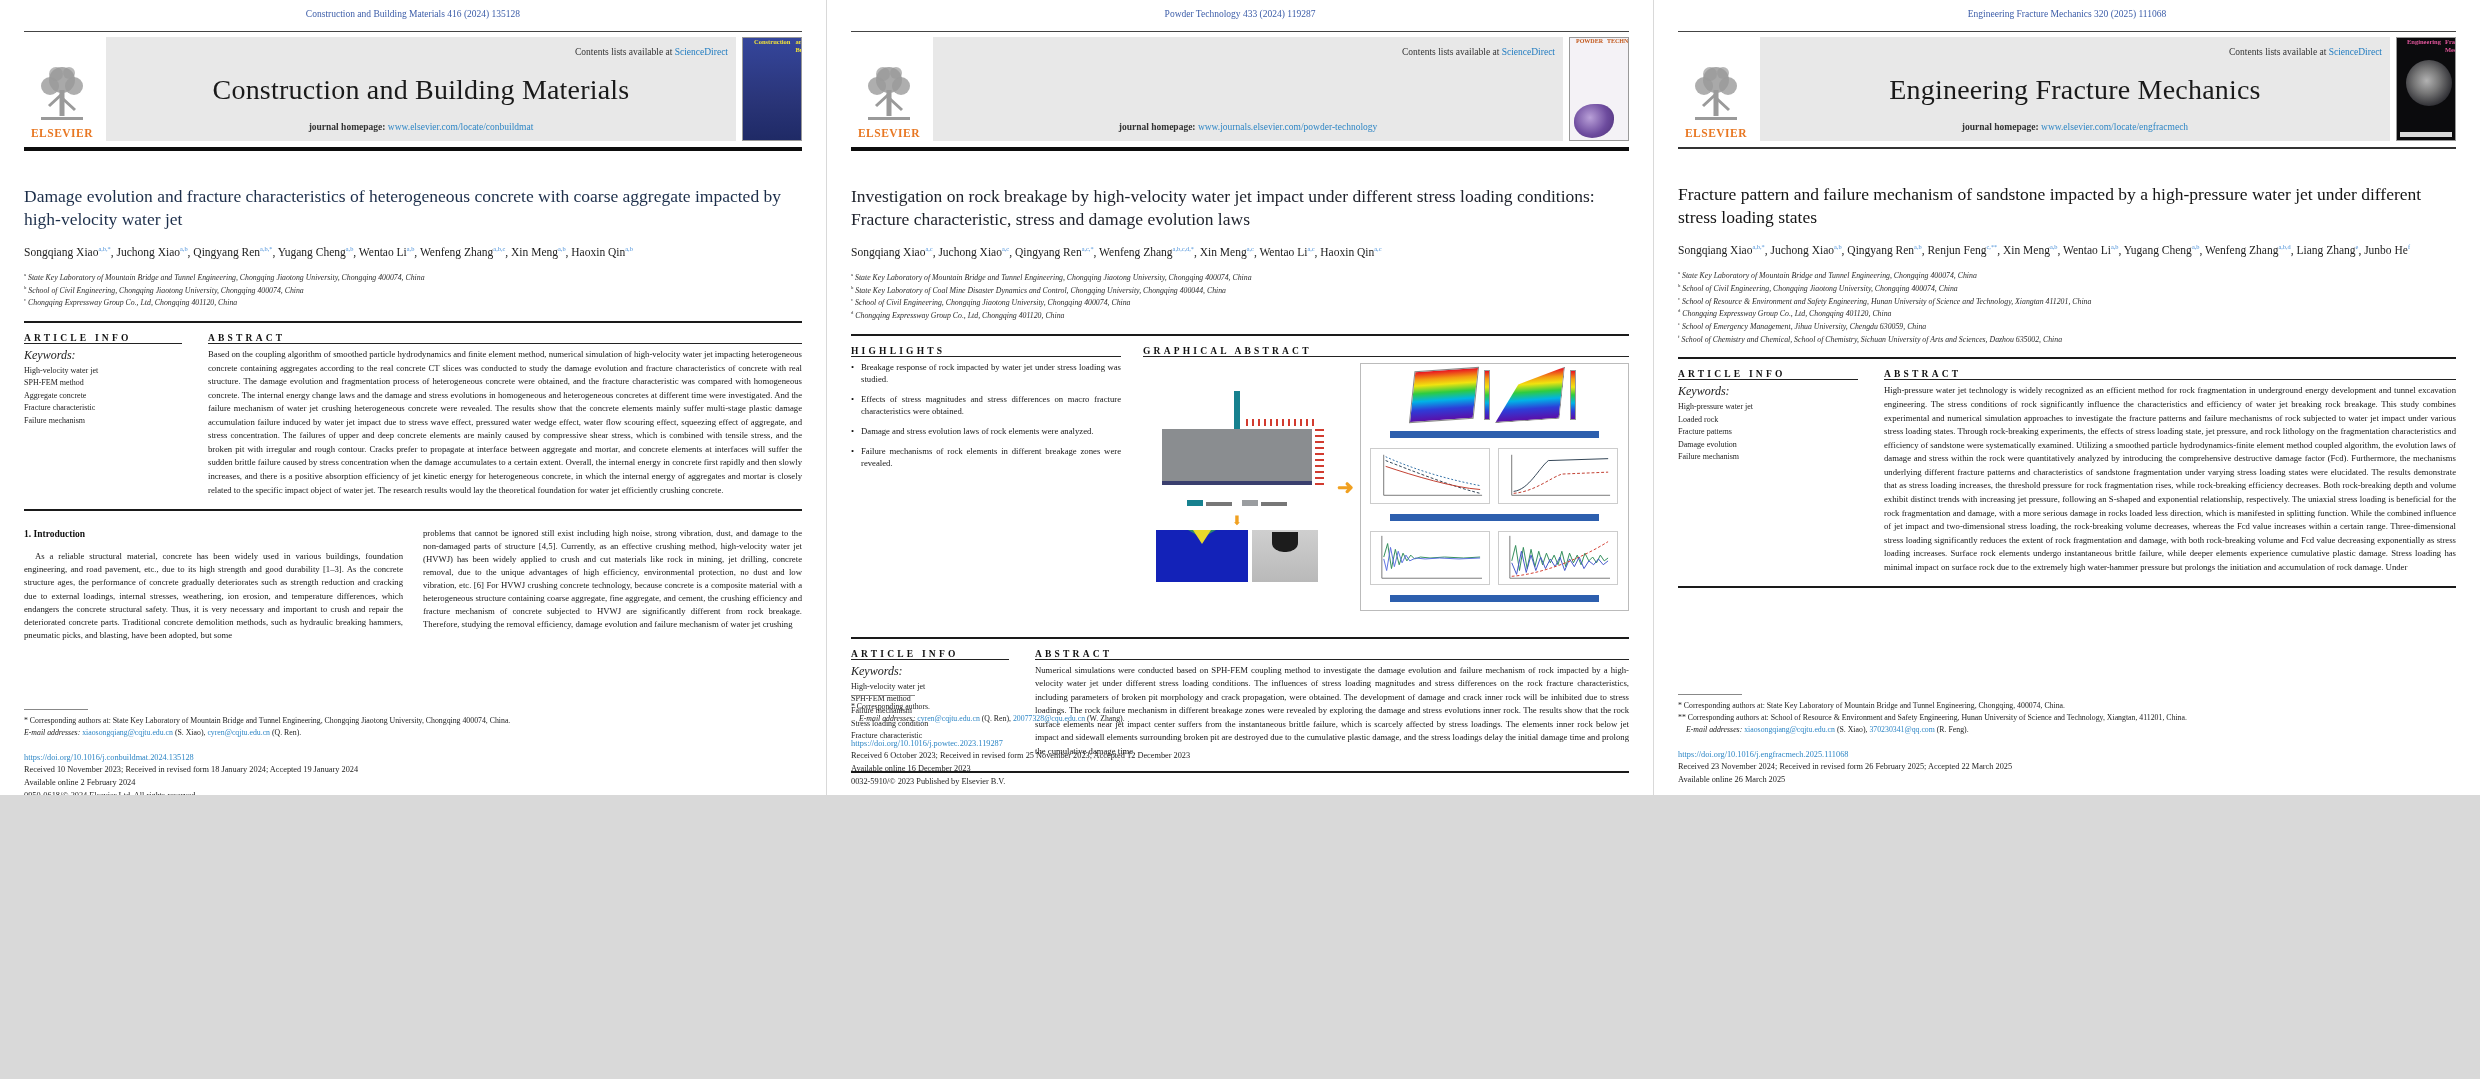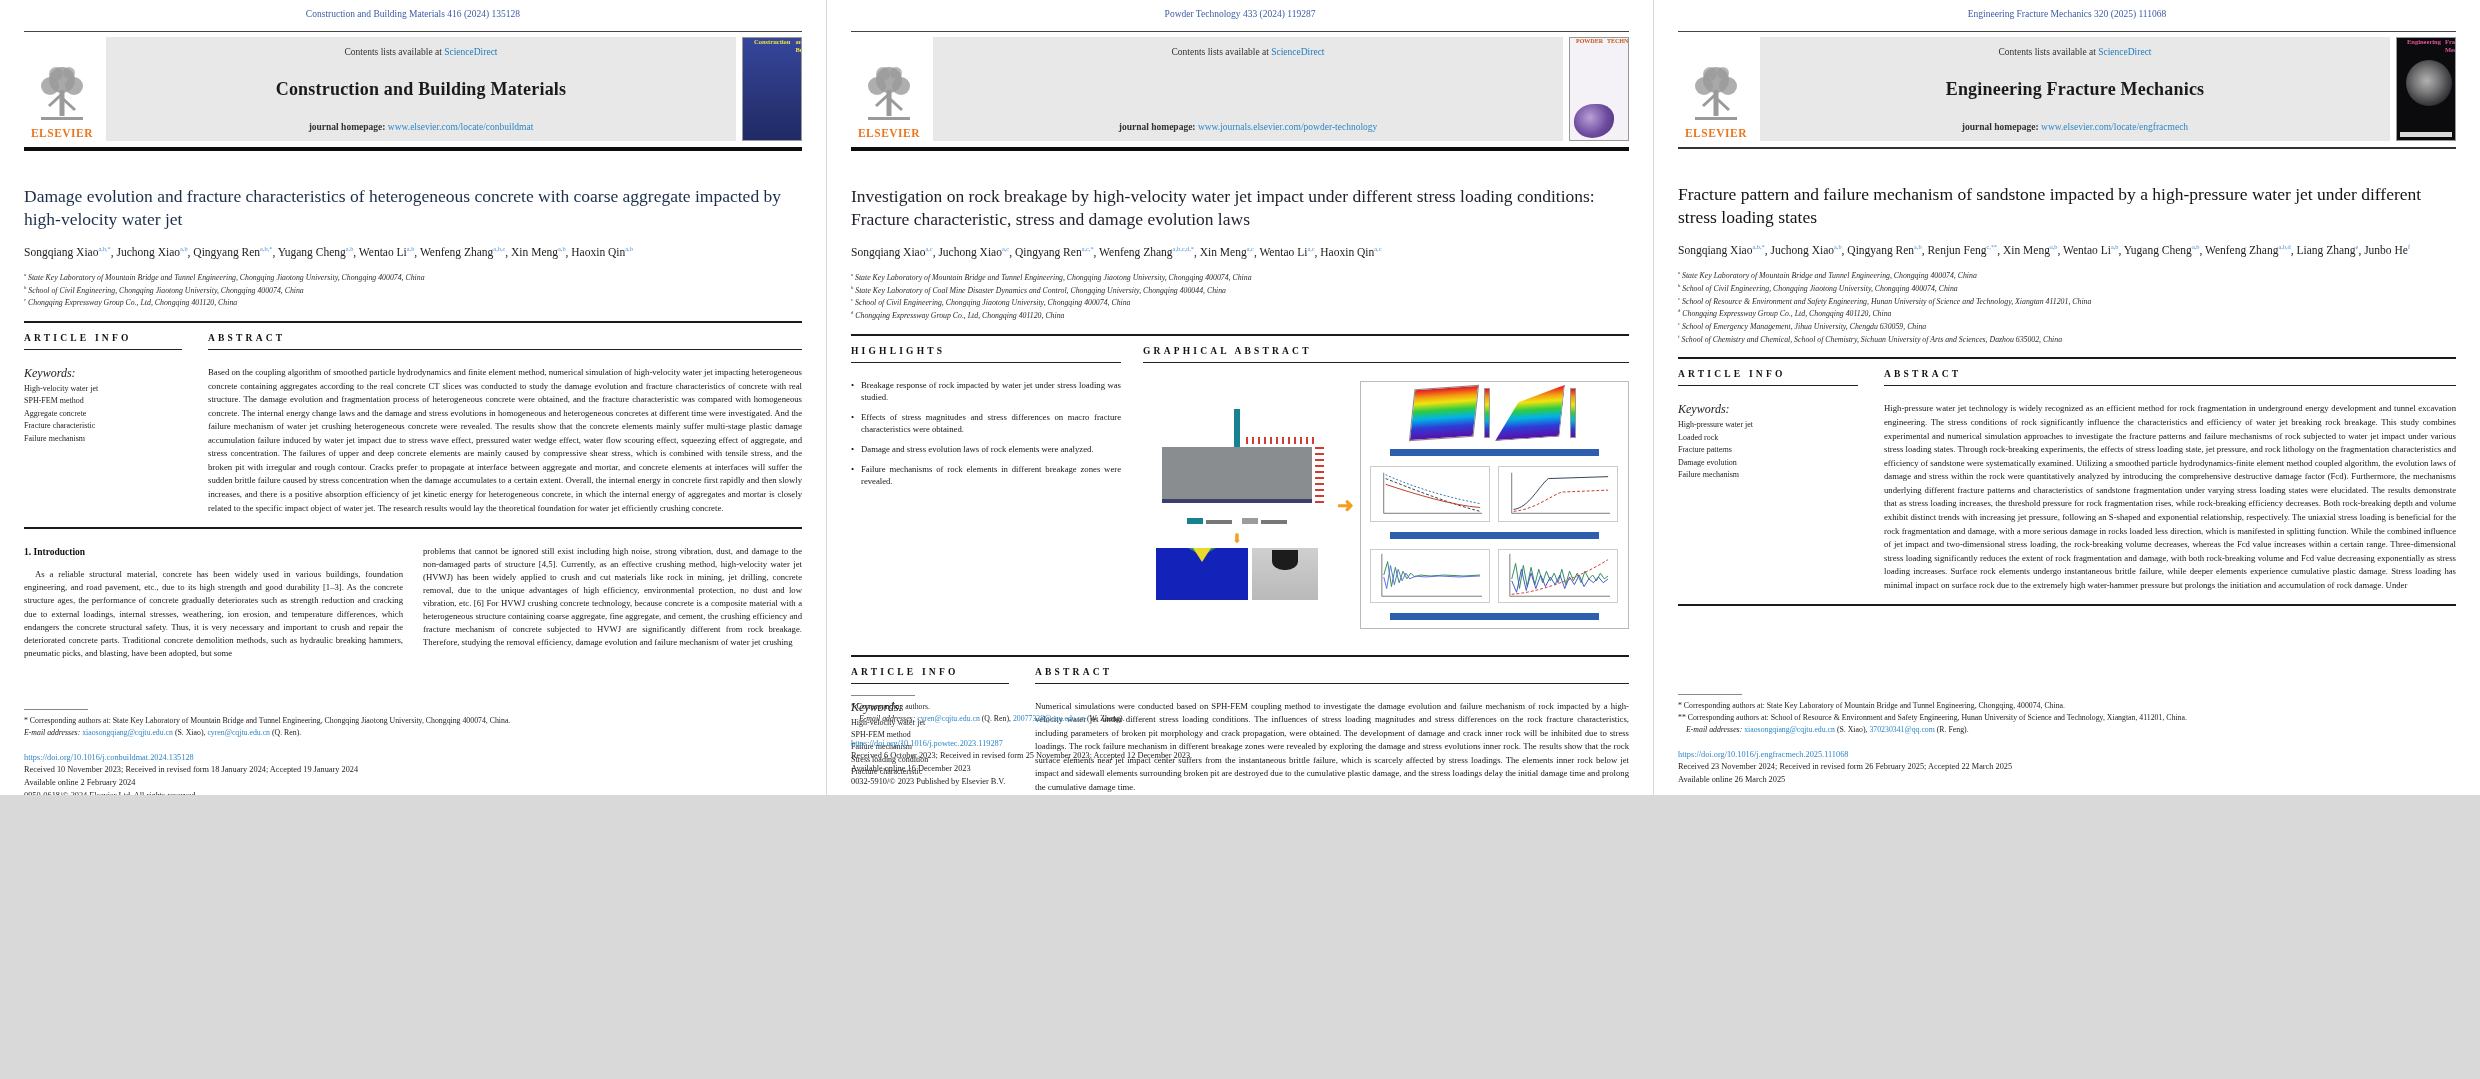--- a/index.html
+++ b/index.html
@@ -8,23 +8,23 @@
   .pages { display:flex; width:2480px; height:1079px; gap:1px; }
   .sheet { position:relative; width:826px; height:795px; background:#ffffff; overflow:hidden; flex:0 0 auto; }
 
   
   .citation { margin-top:9px; text-align:center; font-size:9.5px; color:#3b5ca8; }
   .head-wrap { margin:12px 24px 0; border-top:1.5px solid #444; padding-top:5px; display:flex; align-items:stretch; }
   .logo-box { width:76px; display:flex; flex-direction:column; align-items:center; justify-content:flex-end; padding-bottom:2px; }
   .logo-box svg { display:block; }
   .elsevier-word { font-size:11.5px; letter-spacing:.5px; color:#e87722; font-weight:bold; margin-top:1px; }
   .banner { flex:1; background:#e8e8e8; margin:0 6px; padding:10px 8px 9px; display:flex; flex-direction:column; justify-content:space-between; text-align:center; min-height:104px; }
-  .contents-line { font-size:9.5px; color:#333; }
+  .contents-line { font-size:9.5px; color:#333;text-align:right; }
   .sd-link { color:#1f7bc0; }
-  .journal-name { font-size:18px; font-weight:bold; color:#1a1a1a; letter-spacing:.2px; }
+  .journal-name { font-size:28px; font-weight:normal; color:#1a1a1a; letter-spacing:.2px; }
   .homepage-line { font-size:9.5px; color:#333; font-weight:bold; }
   .hp-url { color:#2e86c5; font-weight:normal; }
   .cover { width:60px; min-height:104px; border:1px solid #999; position:relative; overflow:hidden; display:flex; }
   .thick-rule { height:3.5px; background:#0d0d0d; margin:6px 24px 0; }
 
   
   .cover-cbm { background:linear-gradient(180deg,#35469c 0%,#2a3579 60%,#1f2a66 100%); }
   .cover-cbm .cov-top { height:8px; background:#cfd6ee; margin:3px 3px 6px; }
   .cov-line { font-size:6.5px; color:#f0e13a; font-weight:bold; text-align:left; padding-left:5px; line-height:1.25; }
   .cov-line.big { font-size:7px; color:#ffd200; }
@@ -49,21 +49,21 @@
   .authors { margin:13px 24px 0; font-size:11.5px; color:#1c1c1c; line-height:1.5; }
   .author sup, .asup { font-size:.55em; vertical-align:super; color:#4a90d9; }
   .affils { margin:10px 24px 0; font-size:7.8px; font-style:italic; color:#2c2c2c; line-height:1.55; }
   .affil sup { font-size:.6em; vertical-align:super; font-style:normal; }
 
   
   .sec { margin:12px 24px 0; border-top:2px solid #1a1a1a; display:flex; padding:10px 0 12px; }
   .sec.last { border-bottom:2px solid #1a1a1a; }
   .sec-left { width:158px; flex:0 0 auto; margin-right:26px; }
   .sec-right { flex:1; min-width:0; }
-  .sec-head { font-size:9.5px; font-weight:bold; letter-spacing:3.2px; color:#111; padding-bottom:6px; border-bottom:1.5px solid #222; margin-bottom:16px; }
+  .sec-head { font-size:9.5px; font-weight:bold; letter-spacing:3.2px; color:#111; border-bottom:1.5px solid #222; margin-bottom:4px; }
   .kw-label { font-size:12px; font-style:italic; color:#222; margin-bottom:2px; }
   .kw-lines .kw-line { font-size:8px; color:#222; line-height:1.55; }
   .abstract-text { font-size:8.7px; line-height:1.56; text-align:justify; color:#161616; }
 
   
   .sec-hl .sec-left { width:270px; margin-right:22px; }
   .hl-list { list-style:none; }
   .hl-item { font-size:8.7px; line-height:1.45; color:#161616; margin-bottom:7px; padding-left:10px; position:relative; text-align:justify; }
   .hl-item::before { content:"•"; position:absolute; left:0; top:0; color:#111; }
   .ga-fig { display:flex; align-items:center; gap:6px; height:252px; }

